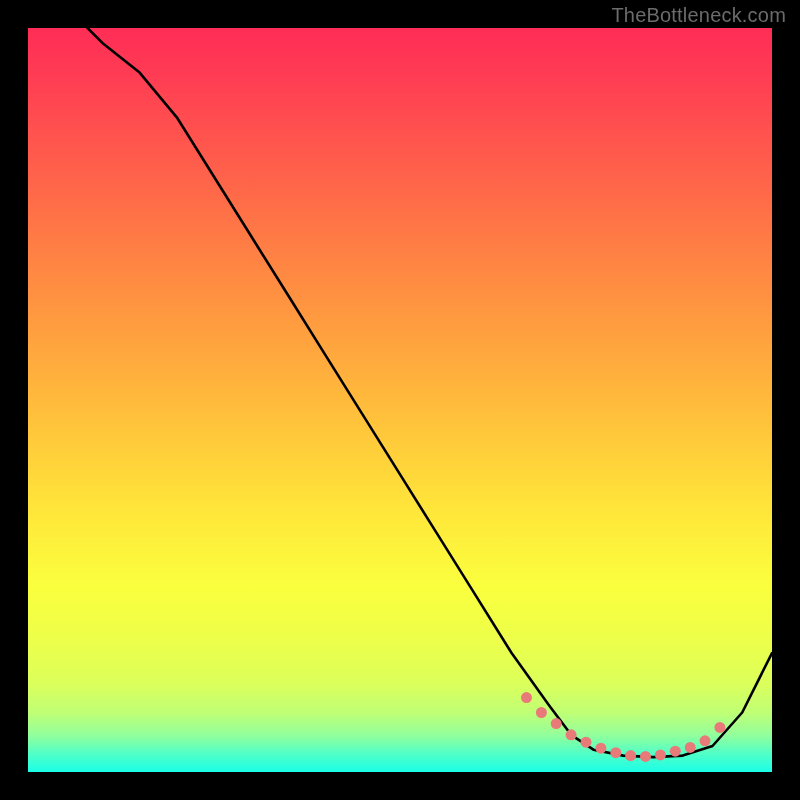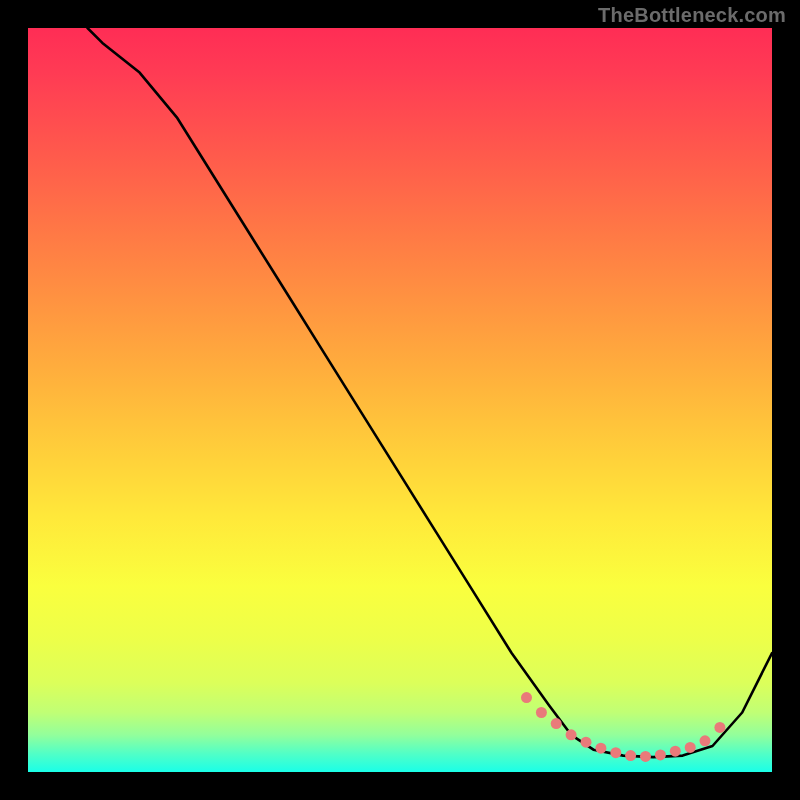--- a/index.html
+++ b/index.html
@@ -9,21 +9,21 @@
     background: #000;
     position: relative;
     font-family: Arial, sans-serif;
   }
   .attribution {
     position: absolute;
     top: 4px;
     right: 14px;
     color: #6b6b6b;
     font-size: 20px;
-    font-weight: bold;
+    font-weight: normal;
     letter-spacing: 0.2px;
     z-index: 10;
   }
   .plot-area {
     position: absolute;
     left: 28px;
     top: 28px;
     width: 744px;
     height: 744px;
     overflow: hidden;

